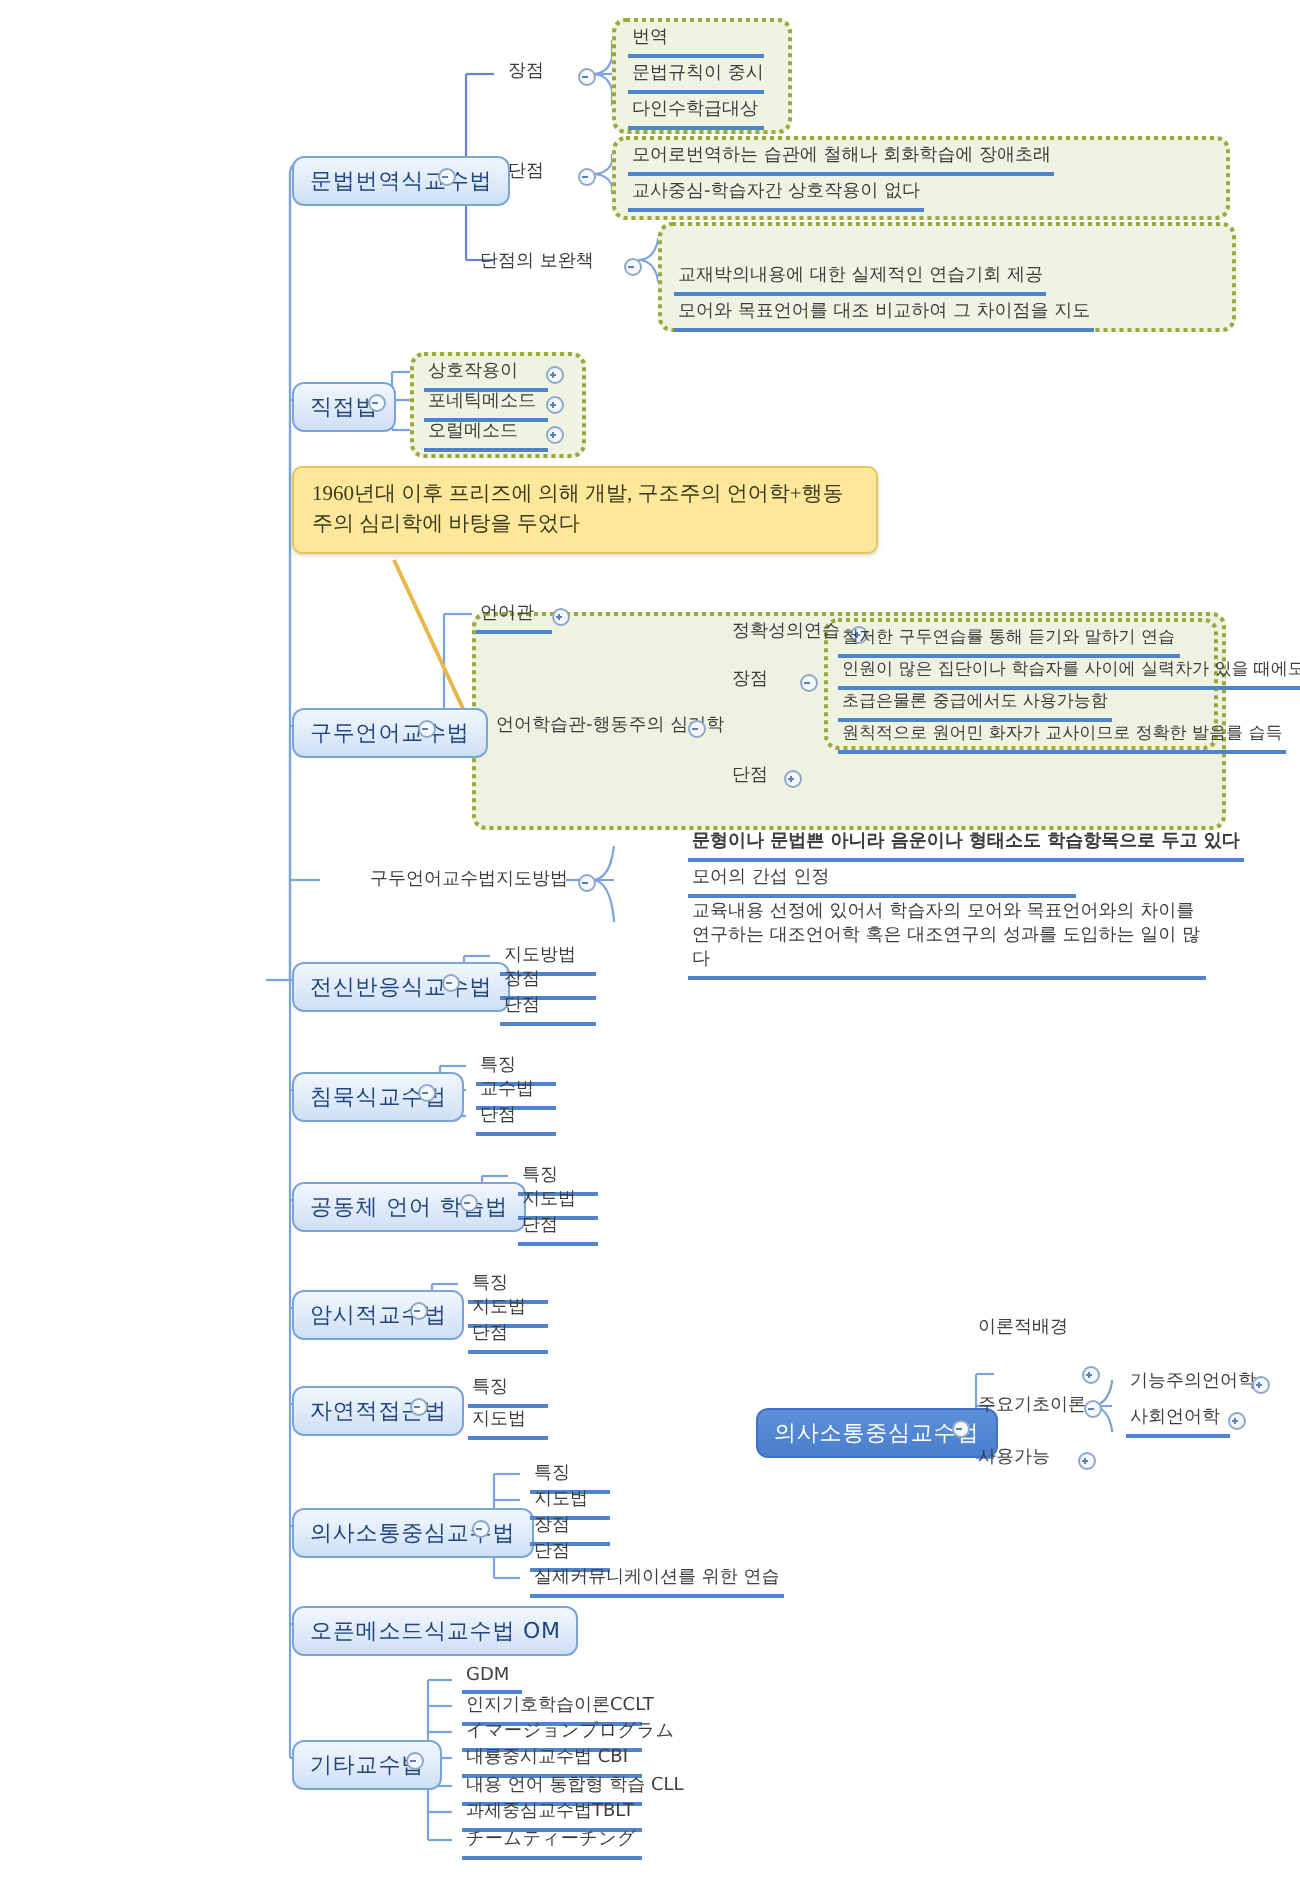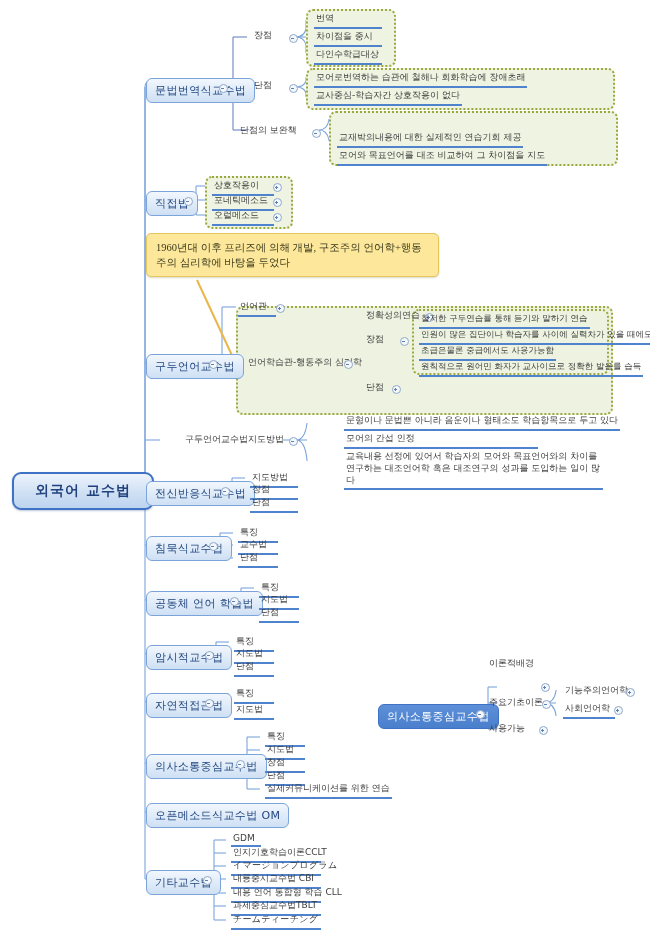--- a/index.html
+++ b/index.html
@@ -203,38 +203,35 @@
   <div class="panel" style="left:306px;top:68px;width:305px;height:38px;"></div>
   <div class="panel" style="left:329px;top:111px;width:285px;height:51px;"></div>
   <div class="panel" style="left:205px;top:176px;width:84px;height:49px;"></div>
   <div class="panel pale" style="left:236px;top:306px;width:373px;height:105px;"></div>
   <div class="panel pale" style="left:412px;top:309px;width:193px;height:62px;"></div>
 
   <div class="note" style="left:146px;top:233px;width:273px;font-family:Liberation Serif, serif;">
     <span>1960년대 이후 프리즈에 의해 개발, 구조주의 언어학+행동주의 심리학에 바탕을 두었다</span>
   </div>
 
-  <div class="node root" style="left:12px;top:472px;width:110px;">
-    <span>외국어 교수법</span>
-  </div>
 
   <div class="node lvl1" style="left:146px;top:78px;">
     <span>문법번역식교수법</span>
   </div>
   <div class="marker" style="left:219px;top:84px;"></div>
 
   <div class="node plain" style="left:252px;top:29px;">
     <span>장점</span>
   </div>
   <div class="marker" style="left:289px;top:34px;"></div>
   <div class="node leaf" style="left:314px;top:12px;width:64px;">
     <span>번역</span>
   </div>
   <div class="node leaf" style="left:314px;top:30px;width:64px;">
-    <span>차이점을 중시</span>
+    <span>문법규칙이 중시</span>
   </div>
   <div class="node leaf" style="left:314px;top:48px;width:64px;">
     <span>다인수학급대상</span>
   </div>
 
   <div class="node plain" style="left:252px;top:79px;">
     <span>단점</span>
   </div>
   <div class="marker" style="left:289px;top:84px;"></div>
   <div class="node leaf" style="left:314px;top:71px;">
@@ -311,21 +308,21 @@
 
   <div class="node plain" style="left:364px;top:381px;">
     <span>단점</span>
   </div>
   <div class="marker plus" style="left:392px;top:385px;"></div>
 
   <div class="node plain" style="left:183px;top:433px;">
     <span>구두언어교수법지도방법</span>
   </div>
   <div class="marker" style="left:289px;top:437px;"></div>
-  <div class="node leaf" style="left:344px;top:414px;">
+  <div class="node leaf" style="left:344px;top:414px;font-weight:bold;">
     <span>문형이나 문법쁜 아니라 음운이나 형태소도 학습항목으로 두고 있다</span>
   </div>
   <div class="node leaf" style="left:344px;top:432px;width:190px;">
     <span>모어의 간섭 인정</span>
   </div>
   <div class="node leaf" style="left:344px;top:450px;width:255px;white-space:normal;line-height:12px;">
     <span>교육내용 선정에 있어서 학습자의 모어와 목표언어와의 차이를 연구하는 대조언어학 혹은 대조연구의 성과를 도입하는 일이 많다</span>
   </div>
 
   <div class="node lvl1" style="left:146px;top:481px;">

